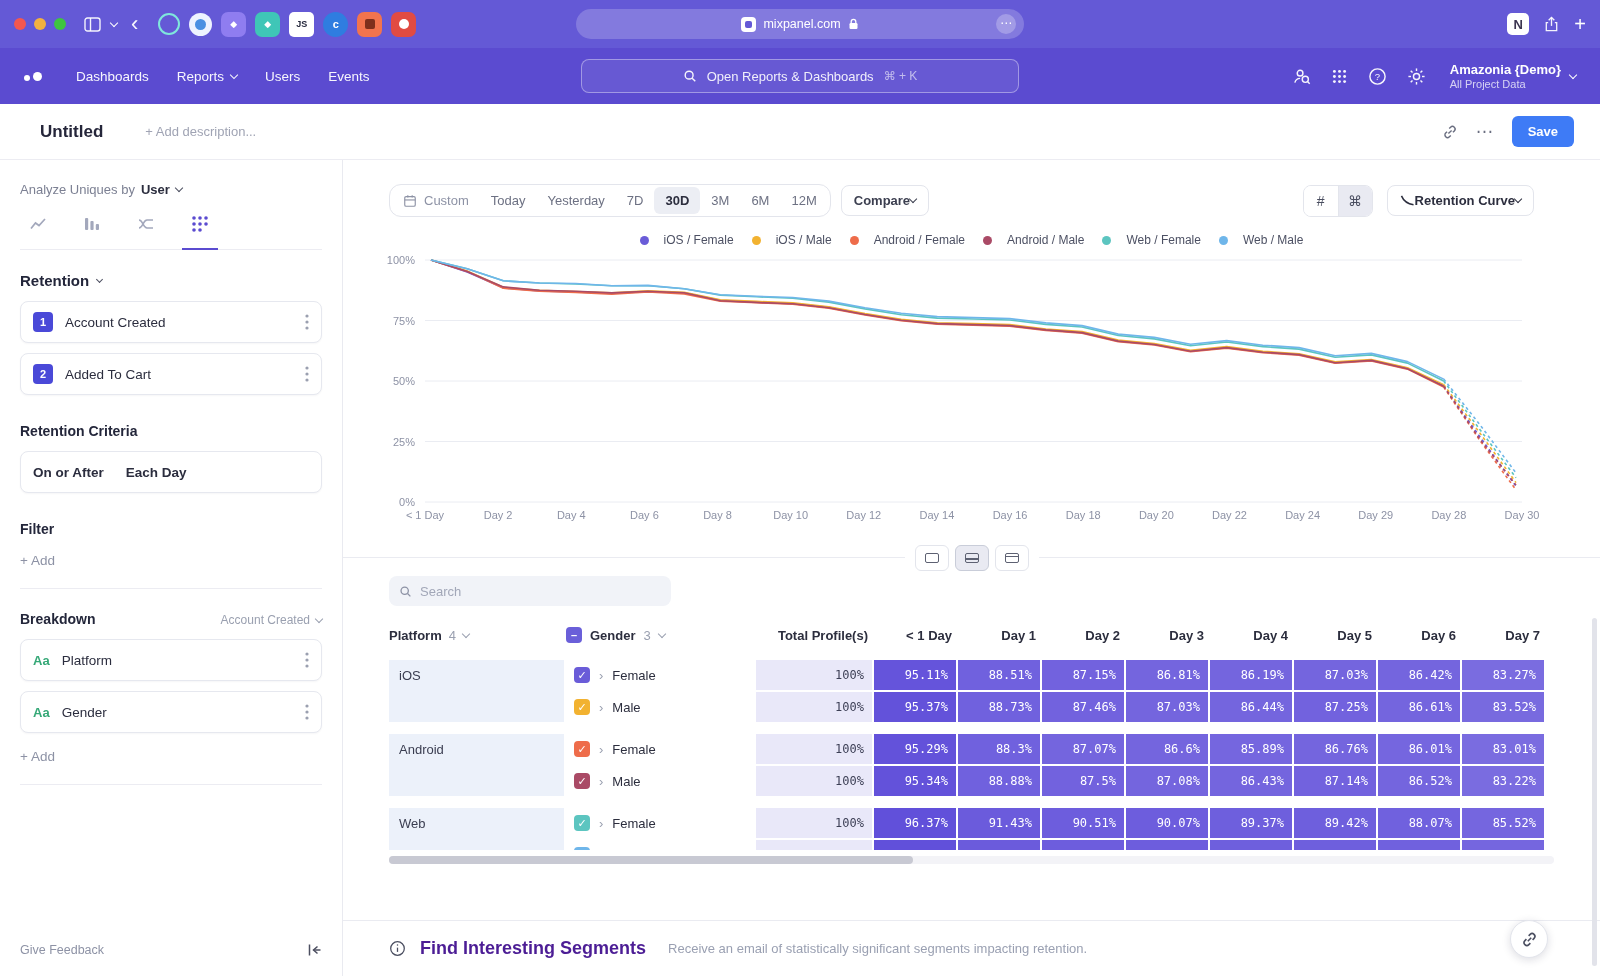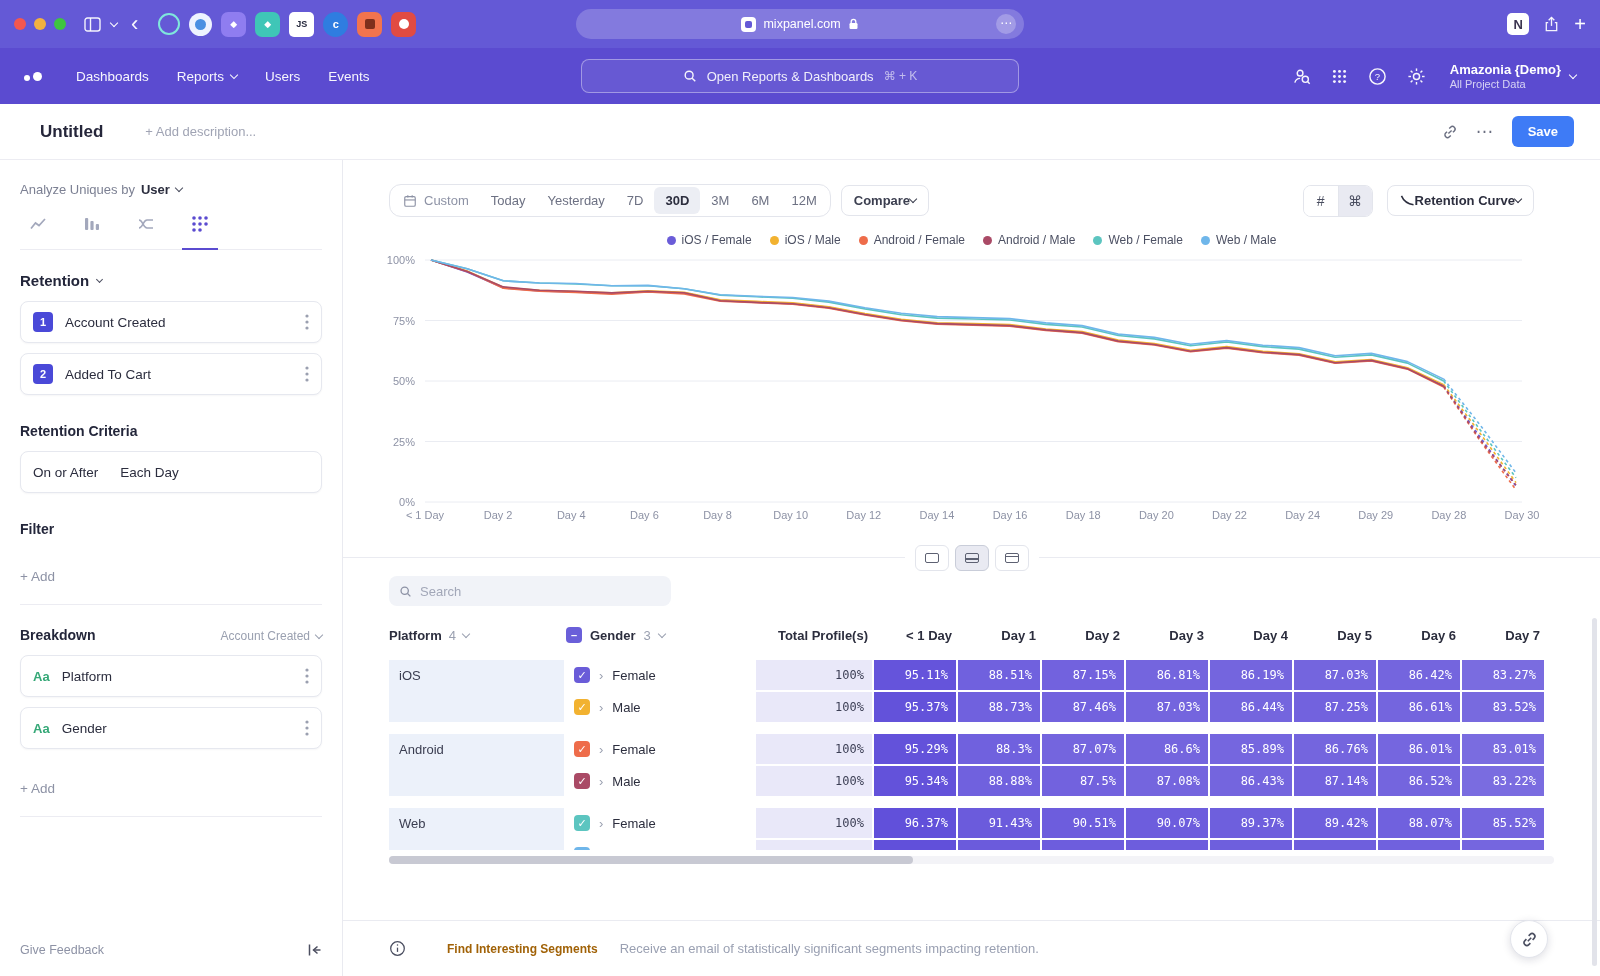--- a/index.html
+++ b/index.html
@@ -72,22 +72,22 @@
   .tab.active { border-color:#5b4bd0; color:#5b4bd0; }
   .sec-h { margin-top:22px; font-size:15px; font-weight:700; color:#23263a; display:flex; align-items:center; gap:8px; }
   .sec-h .cdown { width:5px; height:5px; color:#4c4f60; }
   .sec-h2 { margin-top:28px; font-size:14px; font-weight:700; color:#23263a; }
   .card { margin-top:12px; height:42px; border:1px solid #e6e8ef; border-radius:8px; background:#fff; display:flex; align-items:center; padding:0 12px; gap:12px; box-shadow:0 1px 2px rgba(20,20,40,.04); }
   .card + .card { margin-top:10px; }
   .step-badge { width:20px; height:20px; border-radius:4px; background:#4a49d8; color:#fff; font-size:11px; font-weight:700; display:flex; align-items:center; justify-content:center; }
   .card .lbl { font-size:13.5px; font-weight:500; color:#2b2d3e; }
   .kebab { margin-left:auto; color:#9ba0b0; display:flex; }
   .crit-card { gap:22px; }
-  .crit-card .lbl { font-weight:400; }
-  .add-row { margin-top:32px; padding-bottom:20px; border-bottom:1px solid #ececf2; font-size:13.5px; color:#8d92a5; }
+  .crit-card .lbl { font-weight:700; }
+  .add-row { margin-top:16px; padding-bottom:20px; border-bottom:1px solid #ececf2; font-size:13.5px; color:#8d92a5; }
   .bd-head { margin-top:22px; display:flex; align-items:baseline; justify-content:space-between; }
   .bd-scope { font-size:12px; color:#9aa0b0; display:flex; align-items:center; gap:6px; }
   .aa { color:#35a877; font-size:13px; font-weight:700; }
   .sb-bottom { position:absolute; left:20px; right:20px; bottom:18px; display:flex; align-items:center; justify-content:space-between; color:#8d92a5; font-size:12.5px; }
   .collapse { color:#4c4f60; display:flex; }
 
   
   .mtoolbar { display:flex; align-items:center; margin:24px 66px 0 46px; }
   .range-group { display:flex; align-items:center; border:1px solid #e3e5ec; border-radius:12px; background:#fff; padding:2px; }
   .range-btn { padding:6px 11px; font-size:13px; color:#6d7183; border-radius:6px; display:flex; align-items:center; gap:7px; white-space:nowrap; }
@@ -96,21 +96,21 @@
   .pill-btn { border:1px solid #e3e5ec; border-radius:8px; background:#fff; padding:7px 12px; font-size:13px; font-weight:600; color:#3c3f50; display:flex; align-items:center; }
   .compare { margin-left:10px; }
   .icon-toggles { margin-left:auto; display:flex; border:1px solid #e3e5ec; border-radius:8px; overflow:hidden; }
   .itg { width:34px; height:30px; display:flex; align-items:center; justify-content:center; font-size:14px; color:#4a4e60; background:#fff; }
   .itg + .itg { border-left:1px solid #e3e5ec; }
   .itg.active { background:#e9eaf2; }
   .charttype { margin-left:14px; color:#2c2e3e; }
 
   
   .legend { display:flex; justify-content:center; gap:18px; margin-top:16px; font-size:12px; color:#4c5063; }
-  .legend-item { display:flex; align-items:center; gap:6px; }
+  .legend-item { display:flex; align-items:center; gap:15px; }
   .legend-dot { width:9px; height:9px; border-radius:50%; display:inline-block; }
   .chart-wrap { display:flex; margin:10px 78px 0 40px; }
   .y-axis { width:42px; position:relative; height:248px; }
   .ylab { position:absolute; right:10px; font-size:11px; color:#8d92a5; }
   .plot { flex:1; height:248px; position:relative; }
   .x-axis { margin:4px 78px 0 82px; position:relative; height:16px; font-size:11px; color:#8d92a5; }
   .xlab { position:absolute; transform:translateX(-50%); white-space:nowrap; top:0; }
   .chart-caption { margin-top:14px; text-align:center; color:#9aa0b2; font-size:13px; }
 
   .split-row { margin-top:32px; border-top:1px solid #eaebf1; position:relative; height:0; }
@@ -142,21 +142,21 @@
   .gchev { color:#9aa0b0; font-size:13px; }
   .glabel { font-size:13px; color:#2c2e3e; }
   .cell-total { width:116px; margin-right:2px; background:#e9e8f9; color:#3c3f55; font-family:"DejaVu Sans Mono",monospace; font-size:12px; display:flex; align-items:center; justify-content:flex-end; padding-right:8px; }
   .cell-val { width:82px; margin-right:2px; color:#fff; font-family:"DejaVu Sans Mono",monospace; font-size:12px; display:flex; align-items:center; justify-content:flex-end; padding-right:8px; }
   .hscroll { margin:6px 46px 0; height:8px; background:#f3f3f7; border-radius:4px; position:relative; }
   .hscroll-thumb { position:absolute; left:0; top:0; height:8px; width:45%; background:#c8c9d3; border-radius:4px; }
   .vscroll { position:absolute; right:3px; top:458px; bottom:10px; width:5px; background:#e2e3ea; border-radius:3px; z-index:5; }
 
   
   .mfooter { position:absolute; left:0; right:0; bottom:0; height:56px; border-top:1px solid #eaebf1; background:#fff; display:flex; align-items:center; padding-left:46px; gap:14px; }
-  .mfooter .ft { font-size:12px; font-weight:700; color:#a16207;margin-left:27px; }
+  .mfooter .ft { font-size:18px; font-weight:700; color:#4c1d95; }
   .mfooter .fs { font-size:13px; color:#9aa0b2; margin-left:8px; }
   .fab { position:absolute; right:52px; bottom:18px; width:38px; height:38px; border-radius:50%; background:#fff; border:1px solid #e3e5ec; box-shadow:0 2px 8px rgba(30,30,60,.15); display:flex; align-items:center; justify-content:center; color:#4a4e60; z-index:6; }
 </style>
 </head>
 <body>
 
 <div class="screen">
 
   <div class="browser-bar">
     <div class="traffic">

